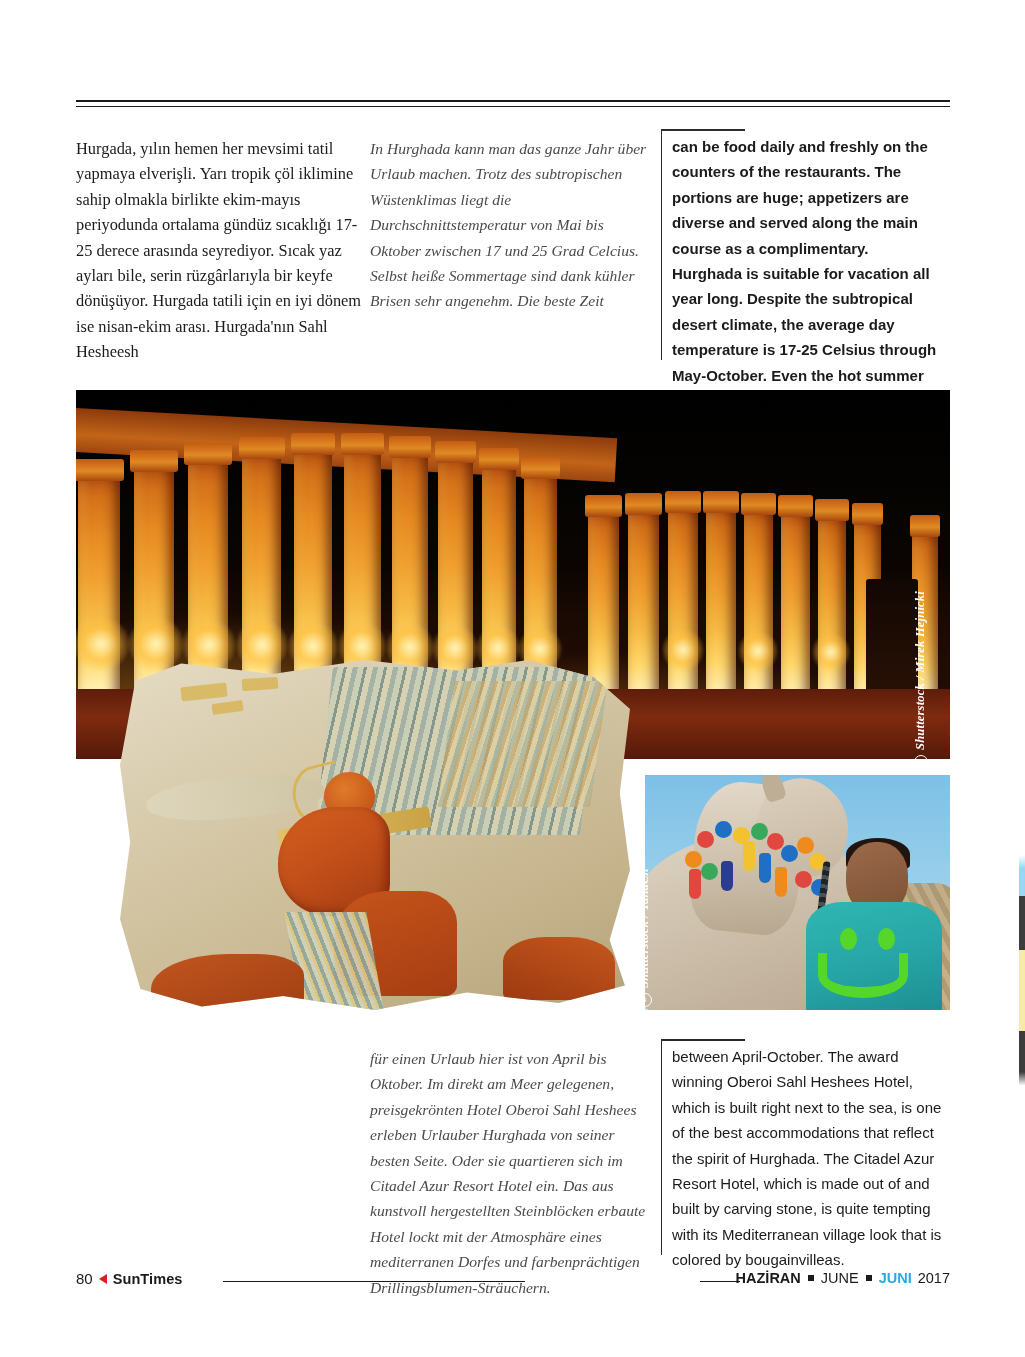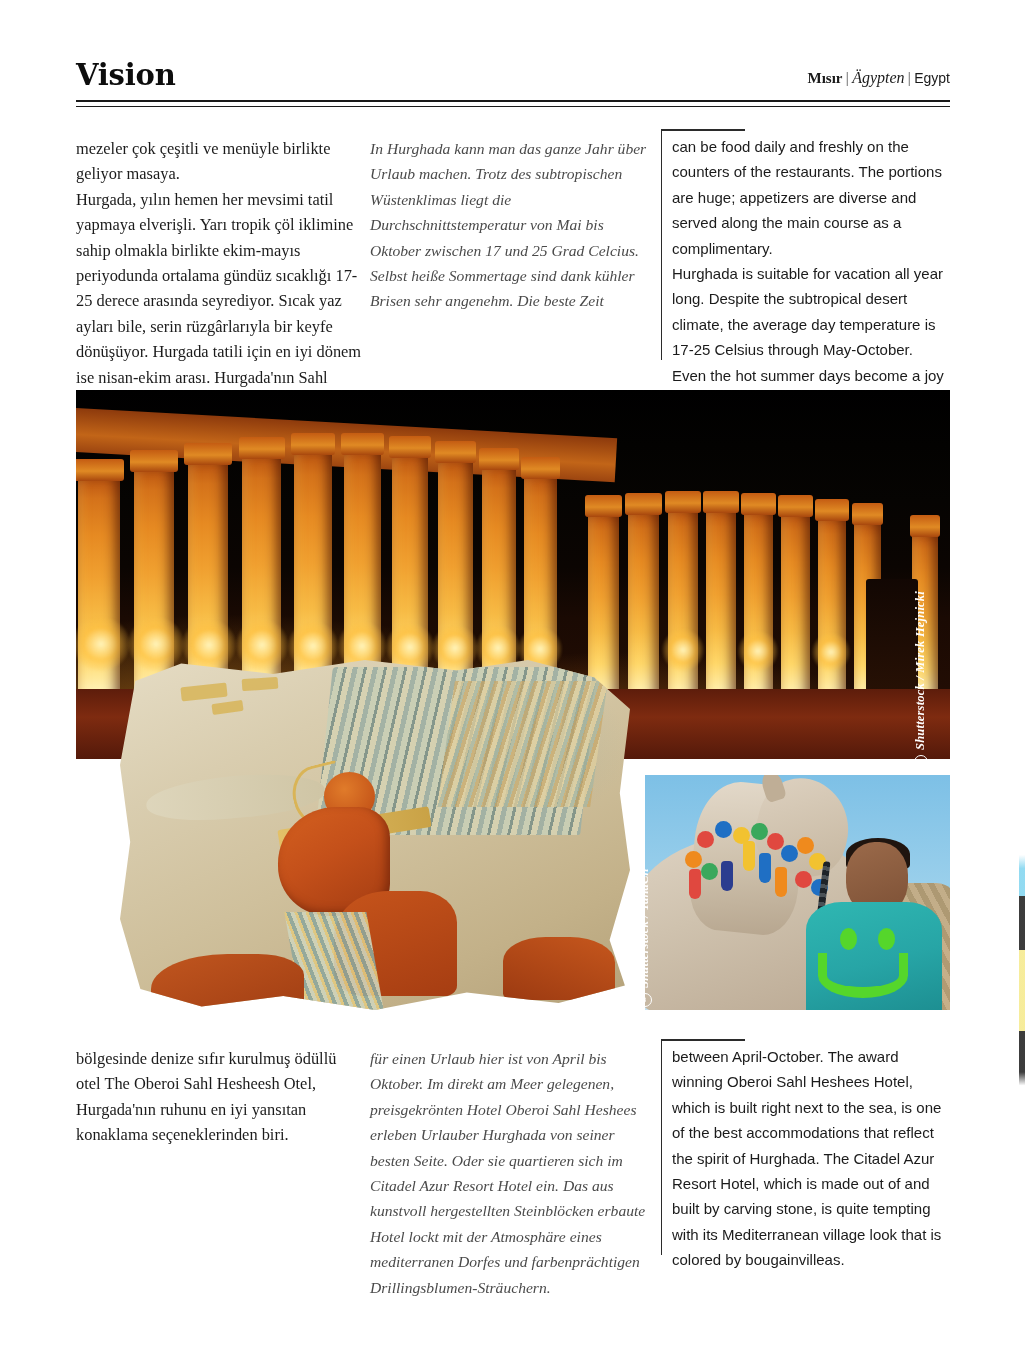--- a/index.html
+++ b/index.html
@@ -115,21 +115,21 @@
   }
   .caprule {
     position: absolute;
     height: 2px;
     background: #2b2b2b;
   }
 
   
   #col-tr-top  { left: 76px;  top: 136px; width: 288px; }
   #col-de-top  { left: 370px; top: 136px; width: 282px; }
-  #col-en-top  { left: 672px; top: 134px; width: 278px; }
+  #col-en-top  { left: 672px; top: 134px; width: 278px; font-weight: bold; }
 
   #vrule-top   { left: 661px; top: 130px; height: 230px; }
   #caprule-top { left: 661px; top: 129px; width: 84px; }
 
   
   #col-tr-bot  { left: 76px;  top: 1046px; width: 288px; }
   #col-de-bot  { left: 370px; top: 1046px; width: 285px; }
   #col-en-bot  { left: 672px; top: 1044px; width: 278px; }
 
   #vrule-bot   { left: 661px; top: 1040px; height: 215px; }
@@ -621,30 +621,23 @@
       #1a1a1a 76%, #1a1a1a 79%,
       #ffffff 80%, #ffffff 100%);
     opacity: 0.85;
   }
 </style>
 </head>
 <body>
 
 <div class="page">
 
-  <div class="masthead">
-    <div class="masthead-title">Vision</div>
-    <div class="masthead-langs">
-      <span class="lang-tr">Mısır</span><span class="lang-sep">|</span><span class="lang-de">Ägypten</span><span class="lang-sep">|</span><span class="lang-en">Egypt</span>
-    </div>
-  </div>
   <div class="masthead-rule"></div>
 
   <div class="col col-tr" id="col-tr-top">
-      <p>mezeler çok çeşitli ve menüyle birlikte geliyor masaya.</p>
       <p>Hurgada, yılın hemen her mevsimi tatil yapmaya elverişli. Yarı tropik çöl iklimine sahip olmakla birlikte ekim-mayıs periyodunda ortalama gündüz sıcaklığı 17-25 derece arasında seyrediyor. Sıcak yaz ayları bile, serin rüzgârlarıyla bir keyfe dönüşüyor. Hurgada tatili için en iyi dönem ise nisan-ekim arası. Hurgada'nın Sahl Hesheesh</p>
     </div>
   <div class="col col-de" id="col-de-top">
       <p>In Hurghada kann man das ganze Jahr über Urlaub machen. Trotz des subtropischen Wüstenklimas liegt die Durchschnittstemperatur von Mai bis Oktober zwischen 17 und 25 Grad Celcius. Selbst heiße Sommertage sind dank kühler Brisen sehr angenehm. Die beste Zeit</p>
     </div>
   <div class="caprule" id="caprule-top"></div>
   <div class="vrule" id="vrule-top"></div>
   <div class="col col-en" id="col-en-top">
       <p>can be food daily and freshly on the counters of the restaurants. The portions are huge; appetizers are diverse and served along the main course as a complimentary.</p>
       <p>Hurghada is suitable for vacation all year long. Despite the subtropical desert climate, the average day temperature is 17-25 Celsius through May-October. Even the hot summer days become a joy thanks to chilly breezes. The best time for vacation in Hurghada is</p>
@@ -756,26 +749,42 @@
   <div class="credit" id="credit-relief">
     <span class="c-mark">C</span>
     <span>Shutterstock / TanaCh</span>
   </div>
   <div class="credit" id="credit-camel">
     <span class="c-mark">C</span>
     <span>Shutterstock / TanaCh</span>
   </div>
 
   <div class="col col-tr" id="col-tr-bot">
-      <p>bölgesinde denize sıfır kurulmuş ödüllü otel The Oberoi Sahl Hesheesh Otel, Hurgada'nın ruhunu en iyi yansıtan konaklama seçeneklerinden biri.</p>
     </div>
   <div class="col col-de" id="col-de-bot">
       <p>für einen Urlaub hier ist von April bis Oktober. Im direkt am Meer gelegenen, preisgekrönten Hotel Oberoi Sahl Heshees erleben Urlauber Hurghada von seiner besten Seite. Oder sie quartieren sich im Citadel Azur Resort Hotel ein. Das aus kunstvoll hergestellten Steinblöcken erbaute Hotel lockt mit der Atmosphäre eines mediterranen Dorfes und farbenprächtigen Drillingsblumen-Sträuchern.</p>
     </div>
   <div class="caprule" id="caprule-bot"></div>
   <div class="vrule" id="vrule-bot"></div>
   <div class="col col-en" id="col-en-bot">
       <p>between April-October. The award winning Oberoi Sahl Heshees Hotel, which is built right next to the sea, is one of the best accommodations that reflect the spirit of Hurghada. The Citadel Azur Resort Hotel, which is made out of and built by carving stone, is quite tempting with its Mediterranean village look that is colored by bougainvilleas.</p>
     </div>
 
+  <div class="footer">
+    <div class="footer-left">
+      <span class="footer-page">80</span>
+      <span class="tri-left"></span>
+      <span class="footer-brand">SunTimes</span>
+    </div>
+    <div class="footer-rule-left"></div>
+    <div class="footer-rule-right"></div>
+    <div class="footer-right">
+      <span class="f-haziran">HAZİRAN</span>
+      <span class="sq"></span>
+      <span class="f-june">JUNE</span>
+      <span class="sq"></span>
+      <span class="f-juni">JUNI</span>
+      <span class="f-year">2017</span>
+    </div>
+  </div>
 
   <div class="bleed"></div>
 </div>
 
 </body></html>

